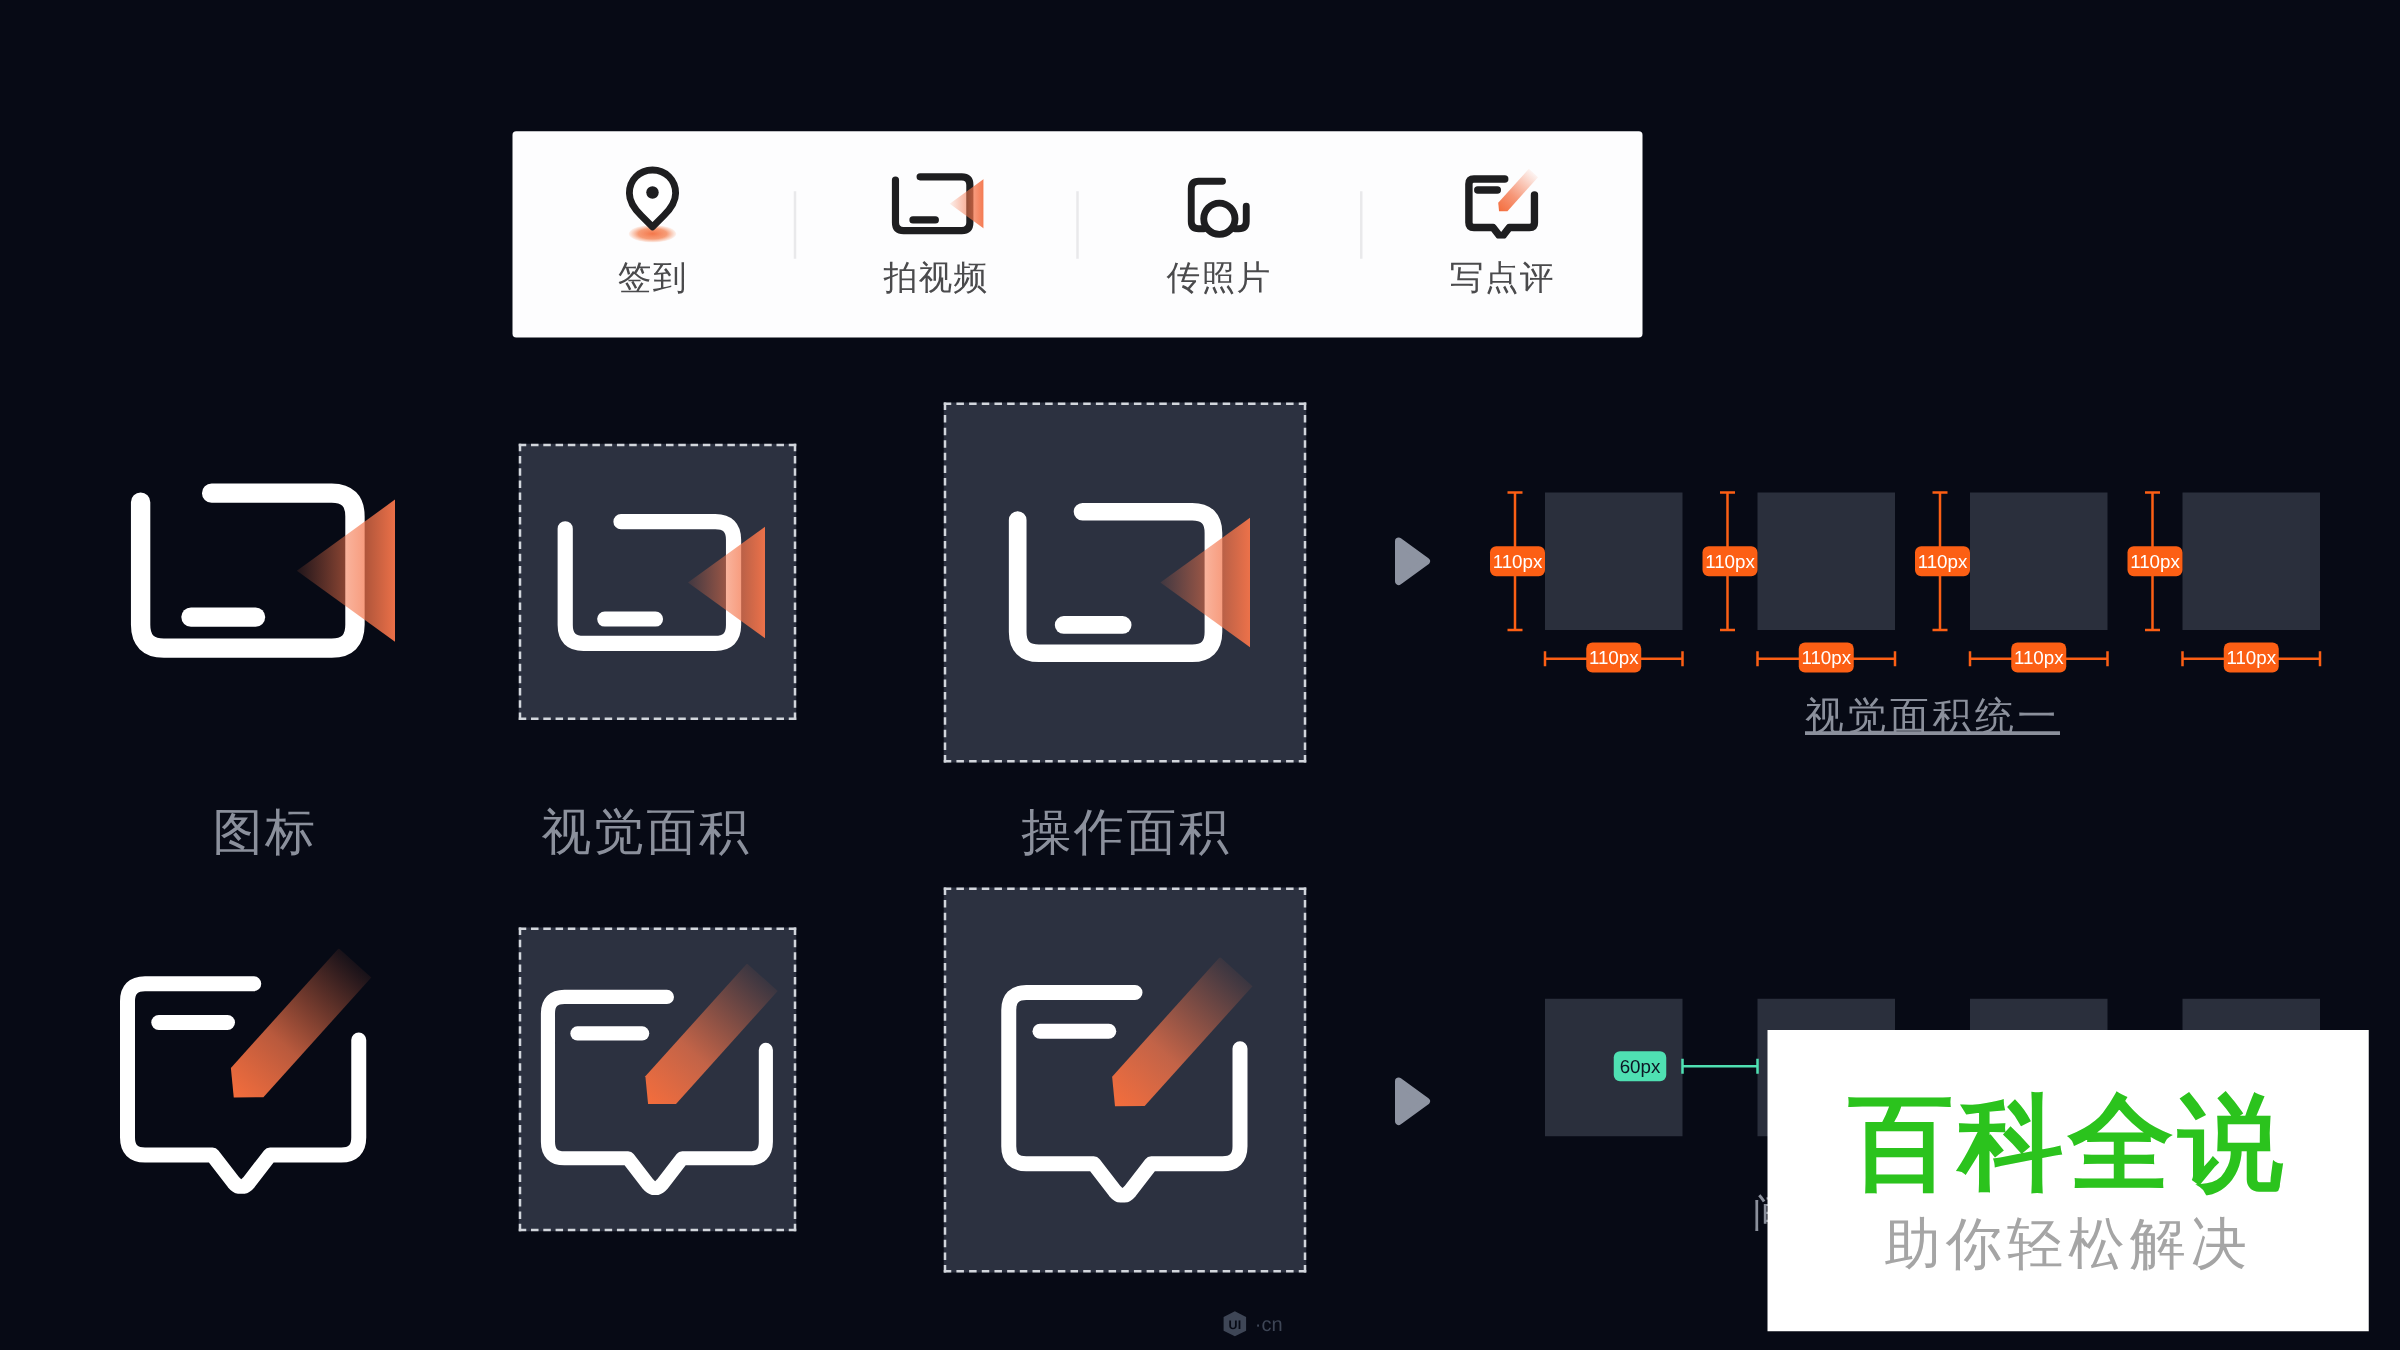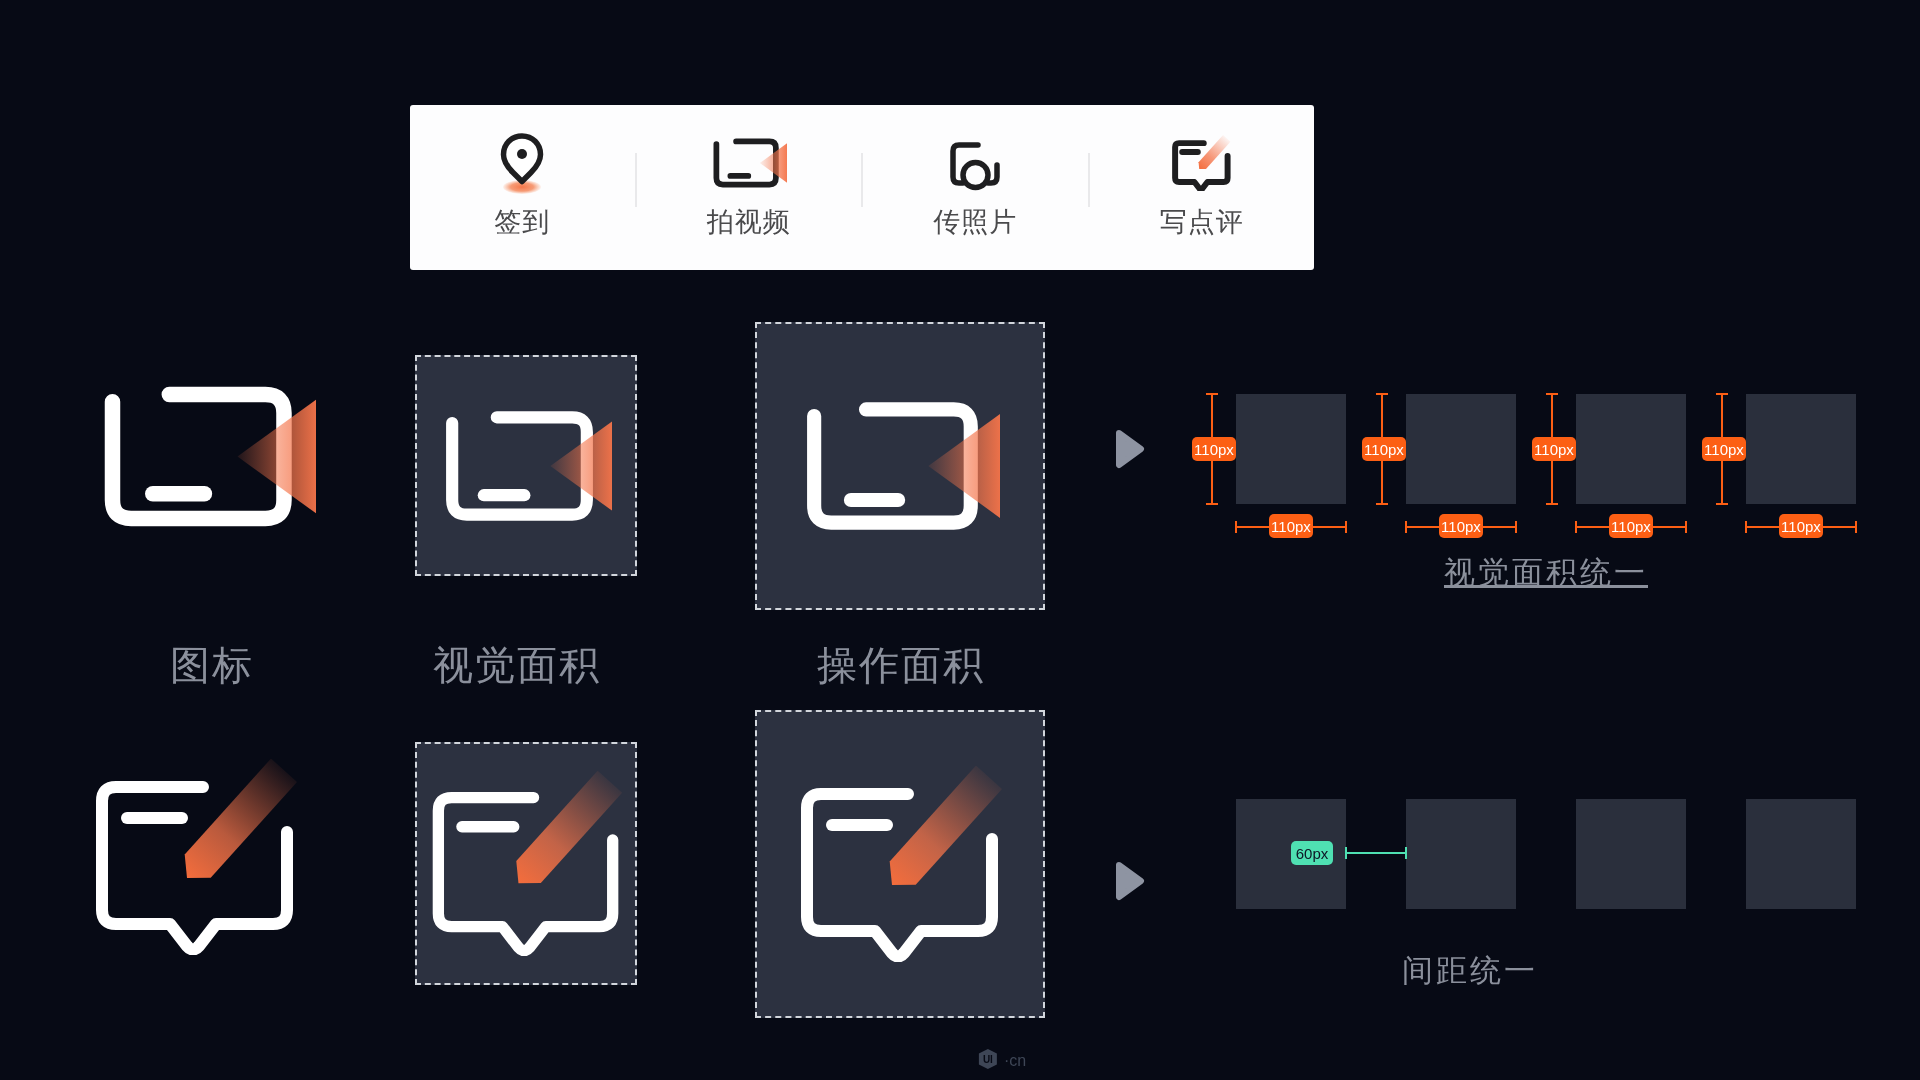--- a/index.html
+++ b/index.html
@@ -252,20 +252,24 @@
   <div class="sq" style="left:1576px;top:799px;"></div>
   <div class="sq" style="left:1746px;top:799px;"></div>
 
   <div class="abs" style="left:1346px;top:852px;width:60px;height:2px;background:var(--teal,#4fe0b2);"></div>
   <div class="abs" style="left:1345px;top:847px;width:2px;height:12px;background:var(--teal,#4fe0b2);"></div>
   <div class="abs" style="left:1405px;top:847px;width:2px;height:12px;background:var(--teal,#4fe0b2);"></div>
   <div class="badge teal" style="left:1276px;top:841px;width:42px;height:24px;font-size:15px;margin-left:15px;">60px</div>
 
   <div class="caption" style="left:1402px;top:950px;">间距统一</div>
 
+  <div class="watermark">
+    <div class="wm-title">百科全说</div>
+    <div class="wm-sub">助你轻松解决</div>
+  </div>
 
   <div class="footer-logo">
     <svg width="24" height="22" viewBox="0 0 24 22">
       <path d="M12 1 L21 5.5 L21 16.5 L12 21 L3 16.5 L3 5.5 Z" fill="var(--logo,#3e4656)"></path>
       <text x="12" y="15" text-anchor="middle" font-size="10" font-weight="bold" font-family="Liberation Sans, sans-serif" fill="#070a15">UI</text>
     </svg>
     <span class="logo-suffix">·cn</span>
   </div>
 
 </div>

